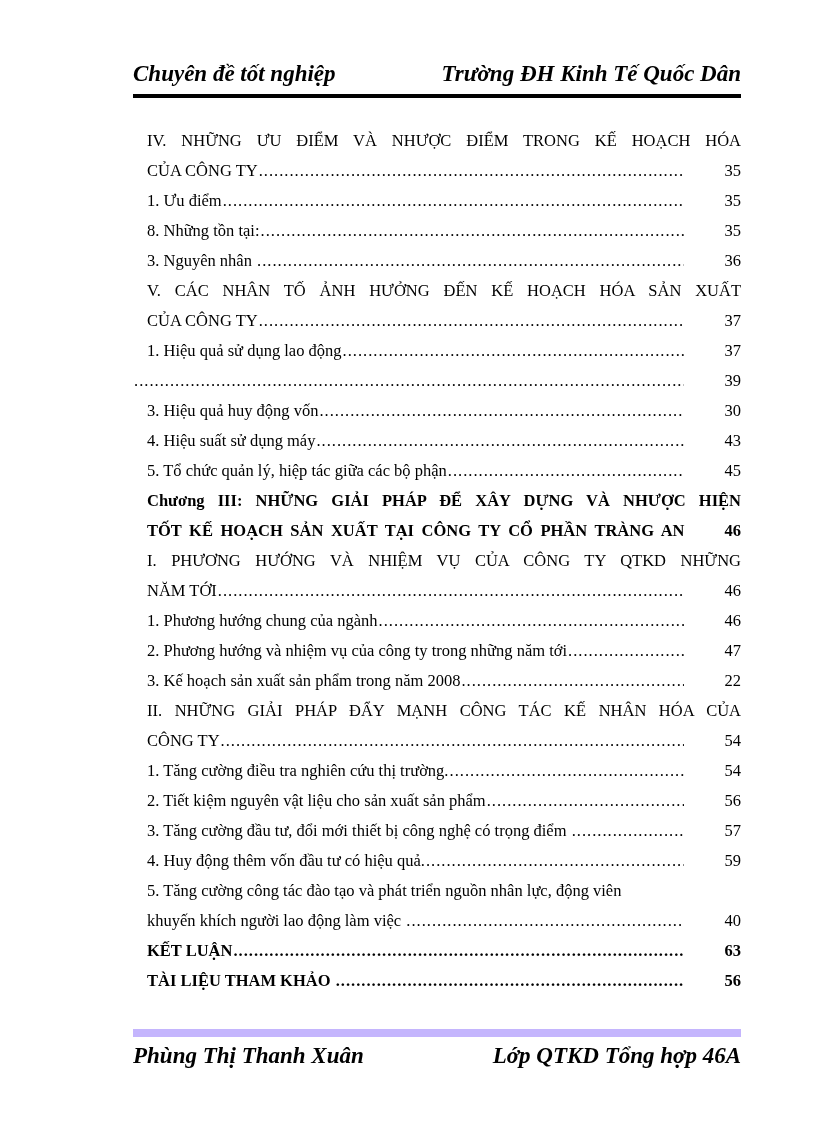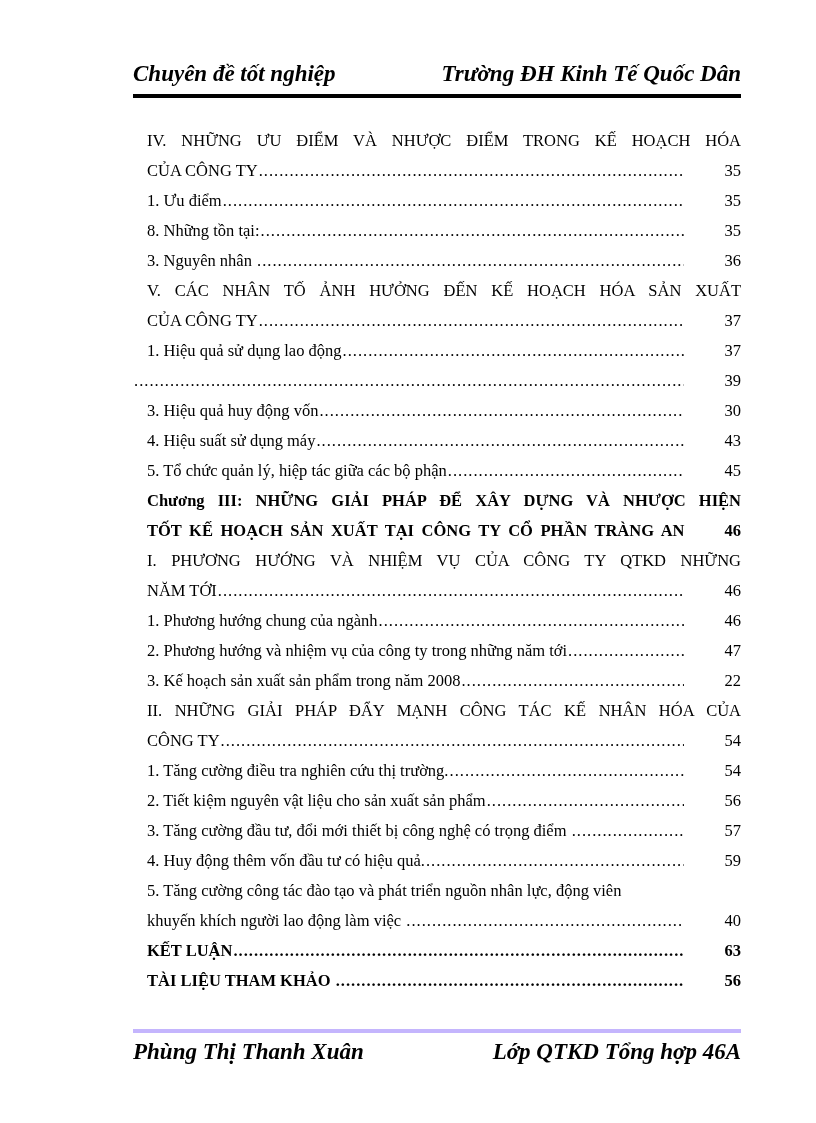--- a/index.html
+++ b/index.html
@@ -13,21 +13,21 @@
   }
   .page { position: absolute; inset: 0; background: #ffffff; }
 
   
   .hf {
     position: absolute; left: 133px; width: 608px;
     display: flex; justify-content: space-between; align-items: baseline;
     font-weight: bold; font-style: italic; font-size: 23px;
   }
   .header { top: 61px; padding-bottom: 7px; border-bottom: 4px solid #000; }
-  .footer { top: 1029px; border-top: 4px solid #c4b5fd; padding-top: 6px; gap: 44px; }
+  .footer { top: 1029px; border-top: 8px solid #c4b5fd; padding-top: 6px; gap: 44px; }
 
   
   .toc {
     position: absolute; left: 133px; top: 126px; width: 608px;
     font-size: 16.5px;
   }
   .toc-row {
     display: flex; align-items: baseline;
     height: 30px; line-height: 30px;
     white-space: nowrap;

